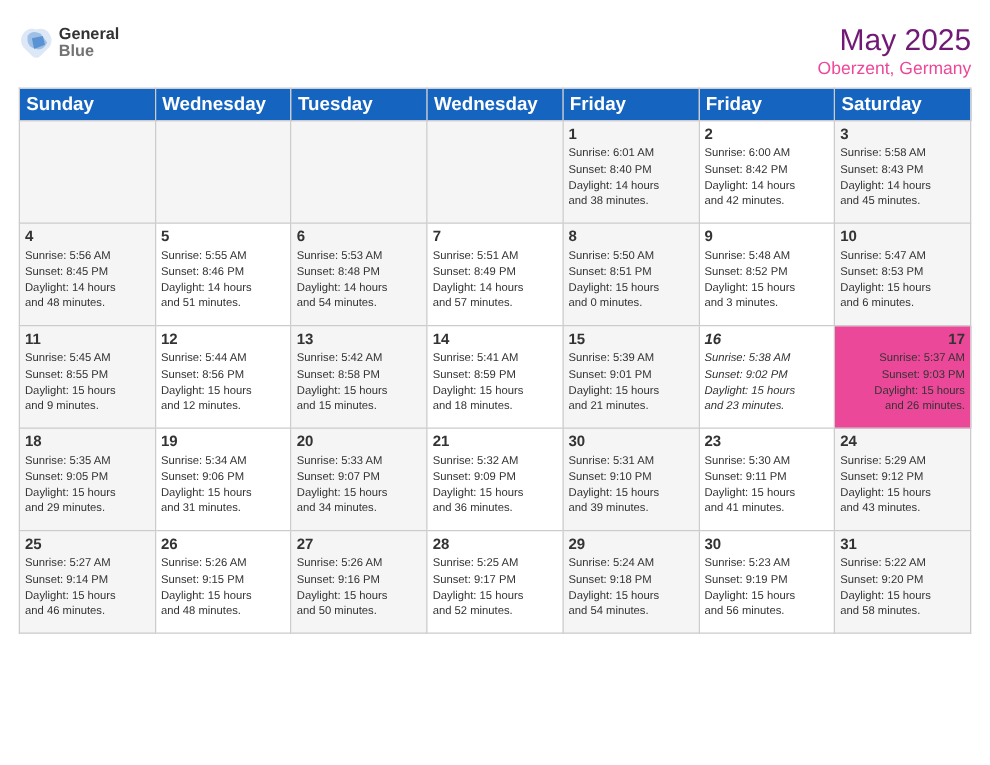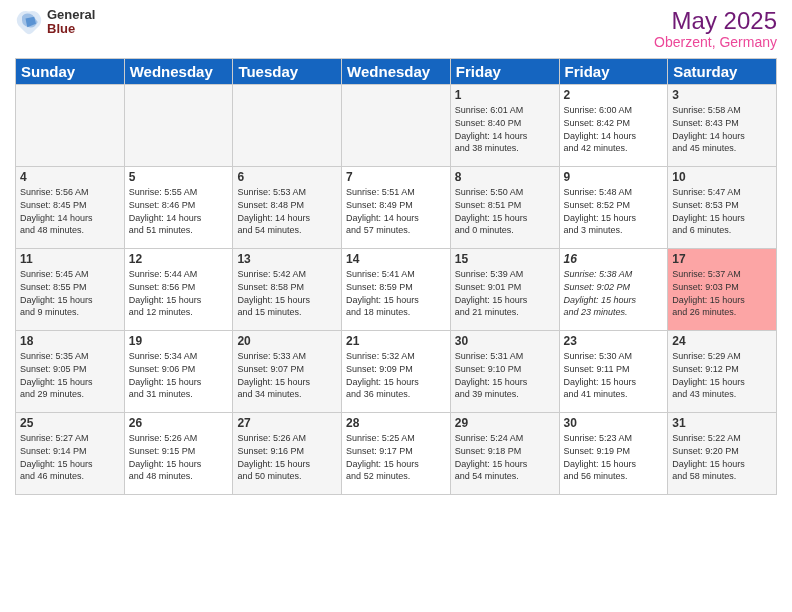--- a/index.html
+++ b/index.html
@@ -6,42 +6,42 @@
     body {
       width: 792px;
       height: 612px;
       font-family: Arial, sans-serif;
       background: #fff;
       overflow: hidden;
     }
     .page {
       width: 792px;
       height: 556px;
-      padding: 8px 15px;
+      padding: 20px 15px;
     }
     .header {
       display: flex;
       justify-content: space-between;
       align-items: flex-start;
       margin-bottom: 8px;
     }
     .logo {
       display: flex;
       align-items: center;
       gap: 4px;
     }
     .logo-text {
       display: flex;
       flex-direction: column;
       font-size: 13px;
       font-weight: bold;
       line-height: 1.1;
     }
     .logo-general { color: #333; }
-    .logo-blue { color: #7f1d1d; }
+    .logo-blue { color: #737373; }
     .logo-icon {
       width: 28px;
       height: 28px;
     }
     .title-area {
       text-align: right;
     }
     .month-title {
       font-size: 24px;
       font-weight: normal;
@@ -190,21 +190,21 @@
             <div class="day-info">Sunrise: 5:41 AM<br>Sunset: 8:59 PM<br>Daylight: 15 hours<br>and 18 minutes.</div>
           </td>
           <td style="background: rgb(245, 245, 245);">
             <span class="day-num">15</span>
             <div class="day-info">Sunrise: 5:39 AM<br>Sunset: 9:01 PM<br>Daylight: 15 hours<br>and 21 minutes.</div>
           </td>
           <td style="background: rgb(255, 255, 255); font-style: italic;">
             <span class="day-num">16</span>
             <div class="day-info">Sunrise: 5:38 AM<br>Sunset: 9:02 PM<br>Daylight: 15 hours<br>and 23 minutes.</div>
           </td>
-          <td style="background: #fca5a5;">
+          <td style="background: #ec4899; text-align: right;">
             <span class="day-num">17</span>
             <div class="day-info">Sunrise: 5:37 AM<br>Sunset: 9:03 PM<br>Daylight: 15 hours<br>and 26 minutes.</div>
           </td>
         </tr>
         <tr>
           <td style="background: rgb(245, 245, 245);">
             <span class="day-num">18</span>
             <div class="day-info">Sunrise: 5:35 AM<br>Sunset: 9:05 PM<br>Daylight: 15 hours<br>and 29 minutes.</div>
           </td>
           <td style="background: rgb(255, 255, 255);">

